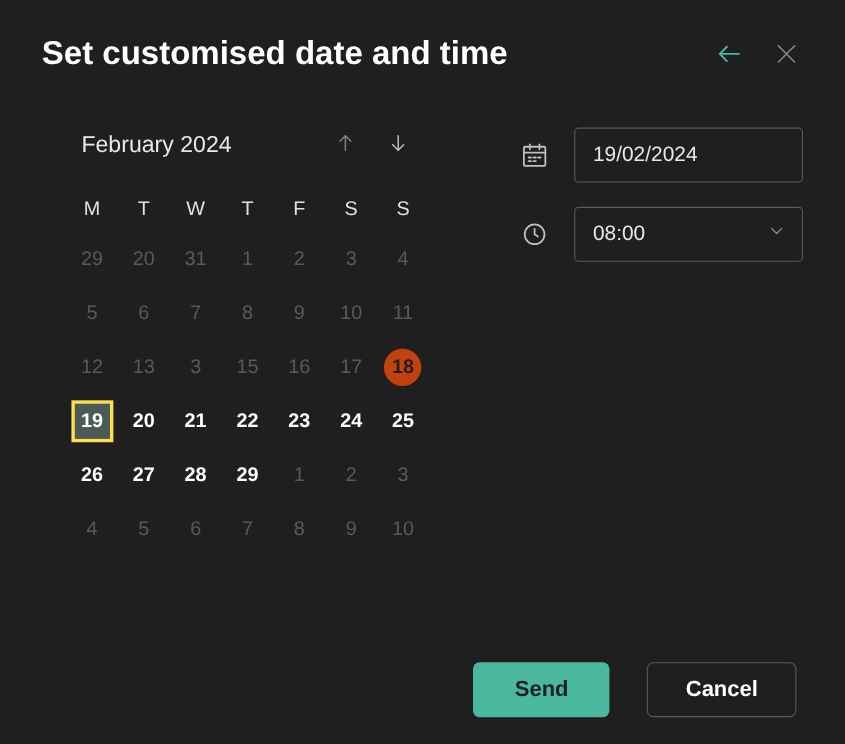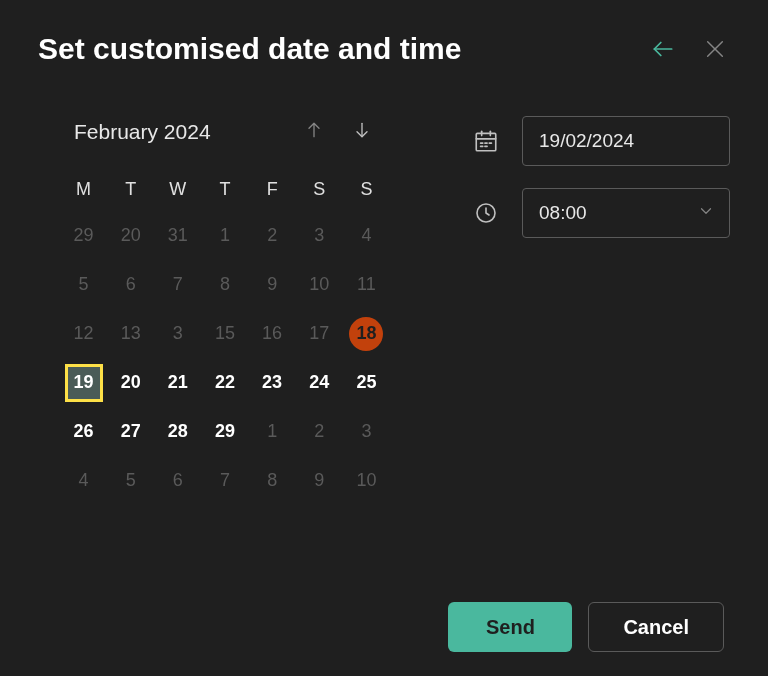--- a/index.html
+++ b/index.html
@@ -166,20 +166,21 @@
     .field .chevron {
       position: absolute;
       right: 14px;
       color: #848484;
     }
     .footer {
       position: absolute;
       bottom: 24px;
       right: 44px;
       display: flex;
+      gap: 18px;
     }
     .btn {
       height: 50px;
       border-radius: 6px;
       font-size: 20px;
       font-weight: 600;
       padding: 0 34px;
       cursor: pointer;
       display: flex;
       align-items: center;

